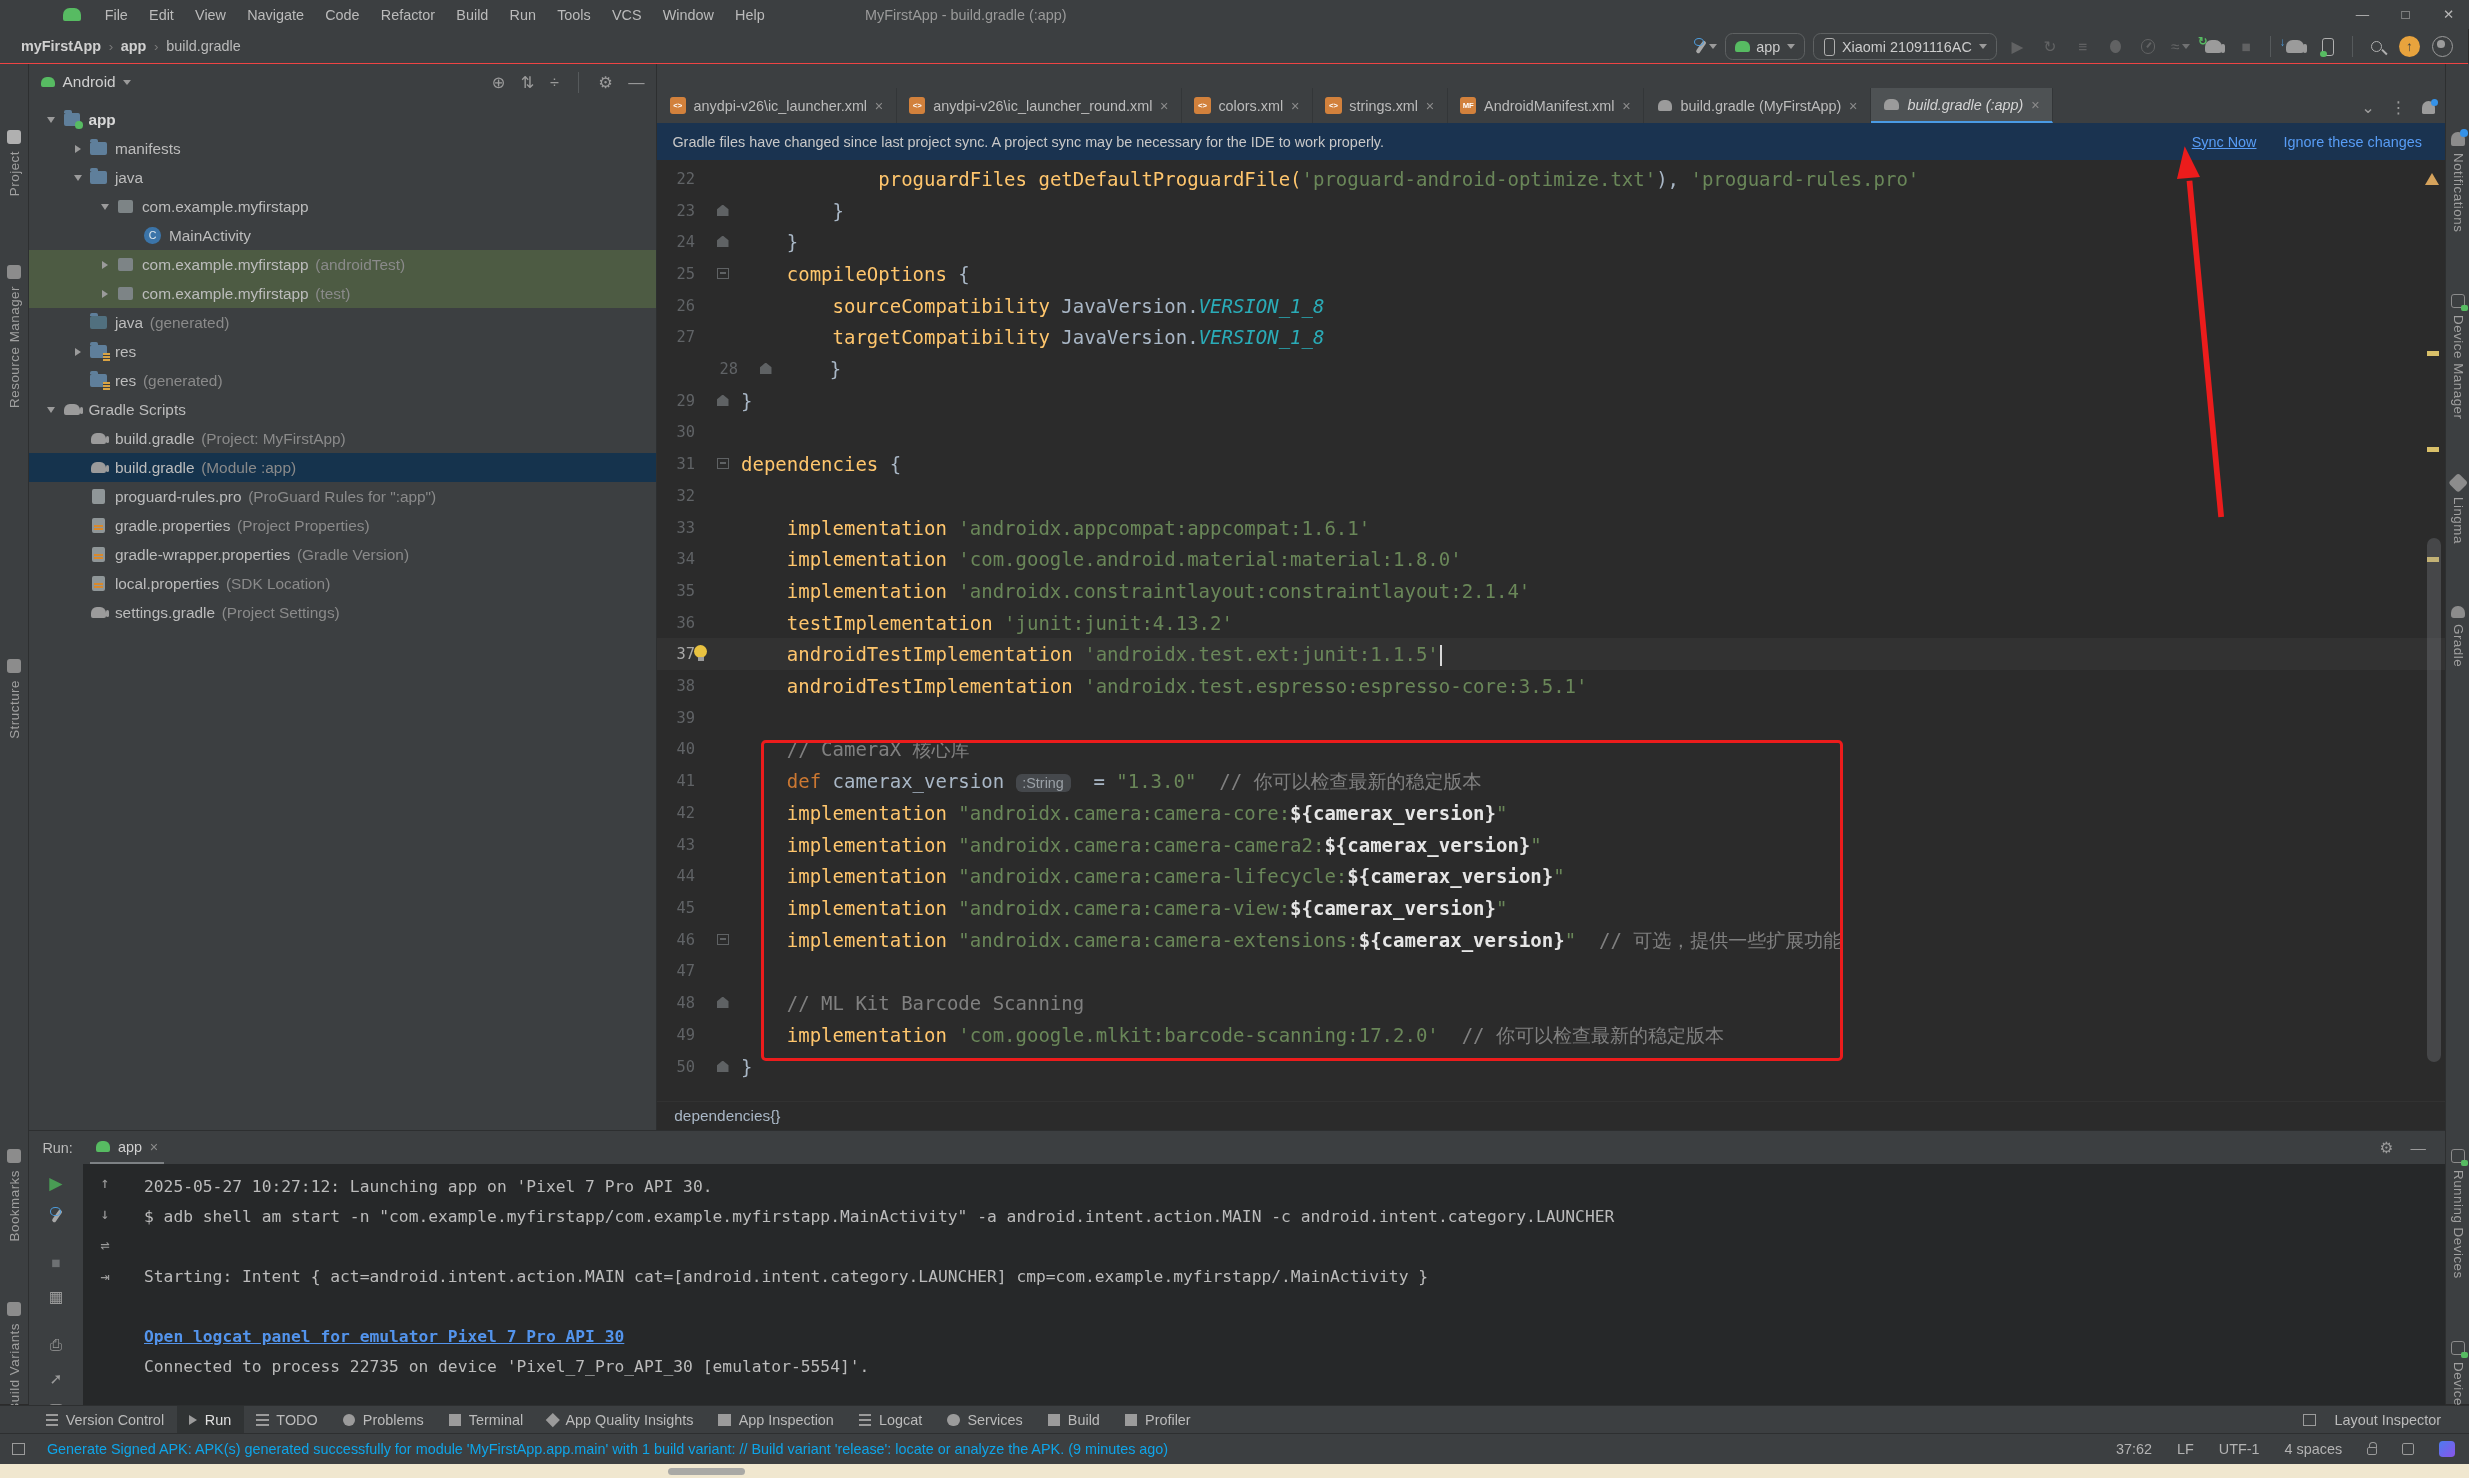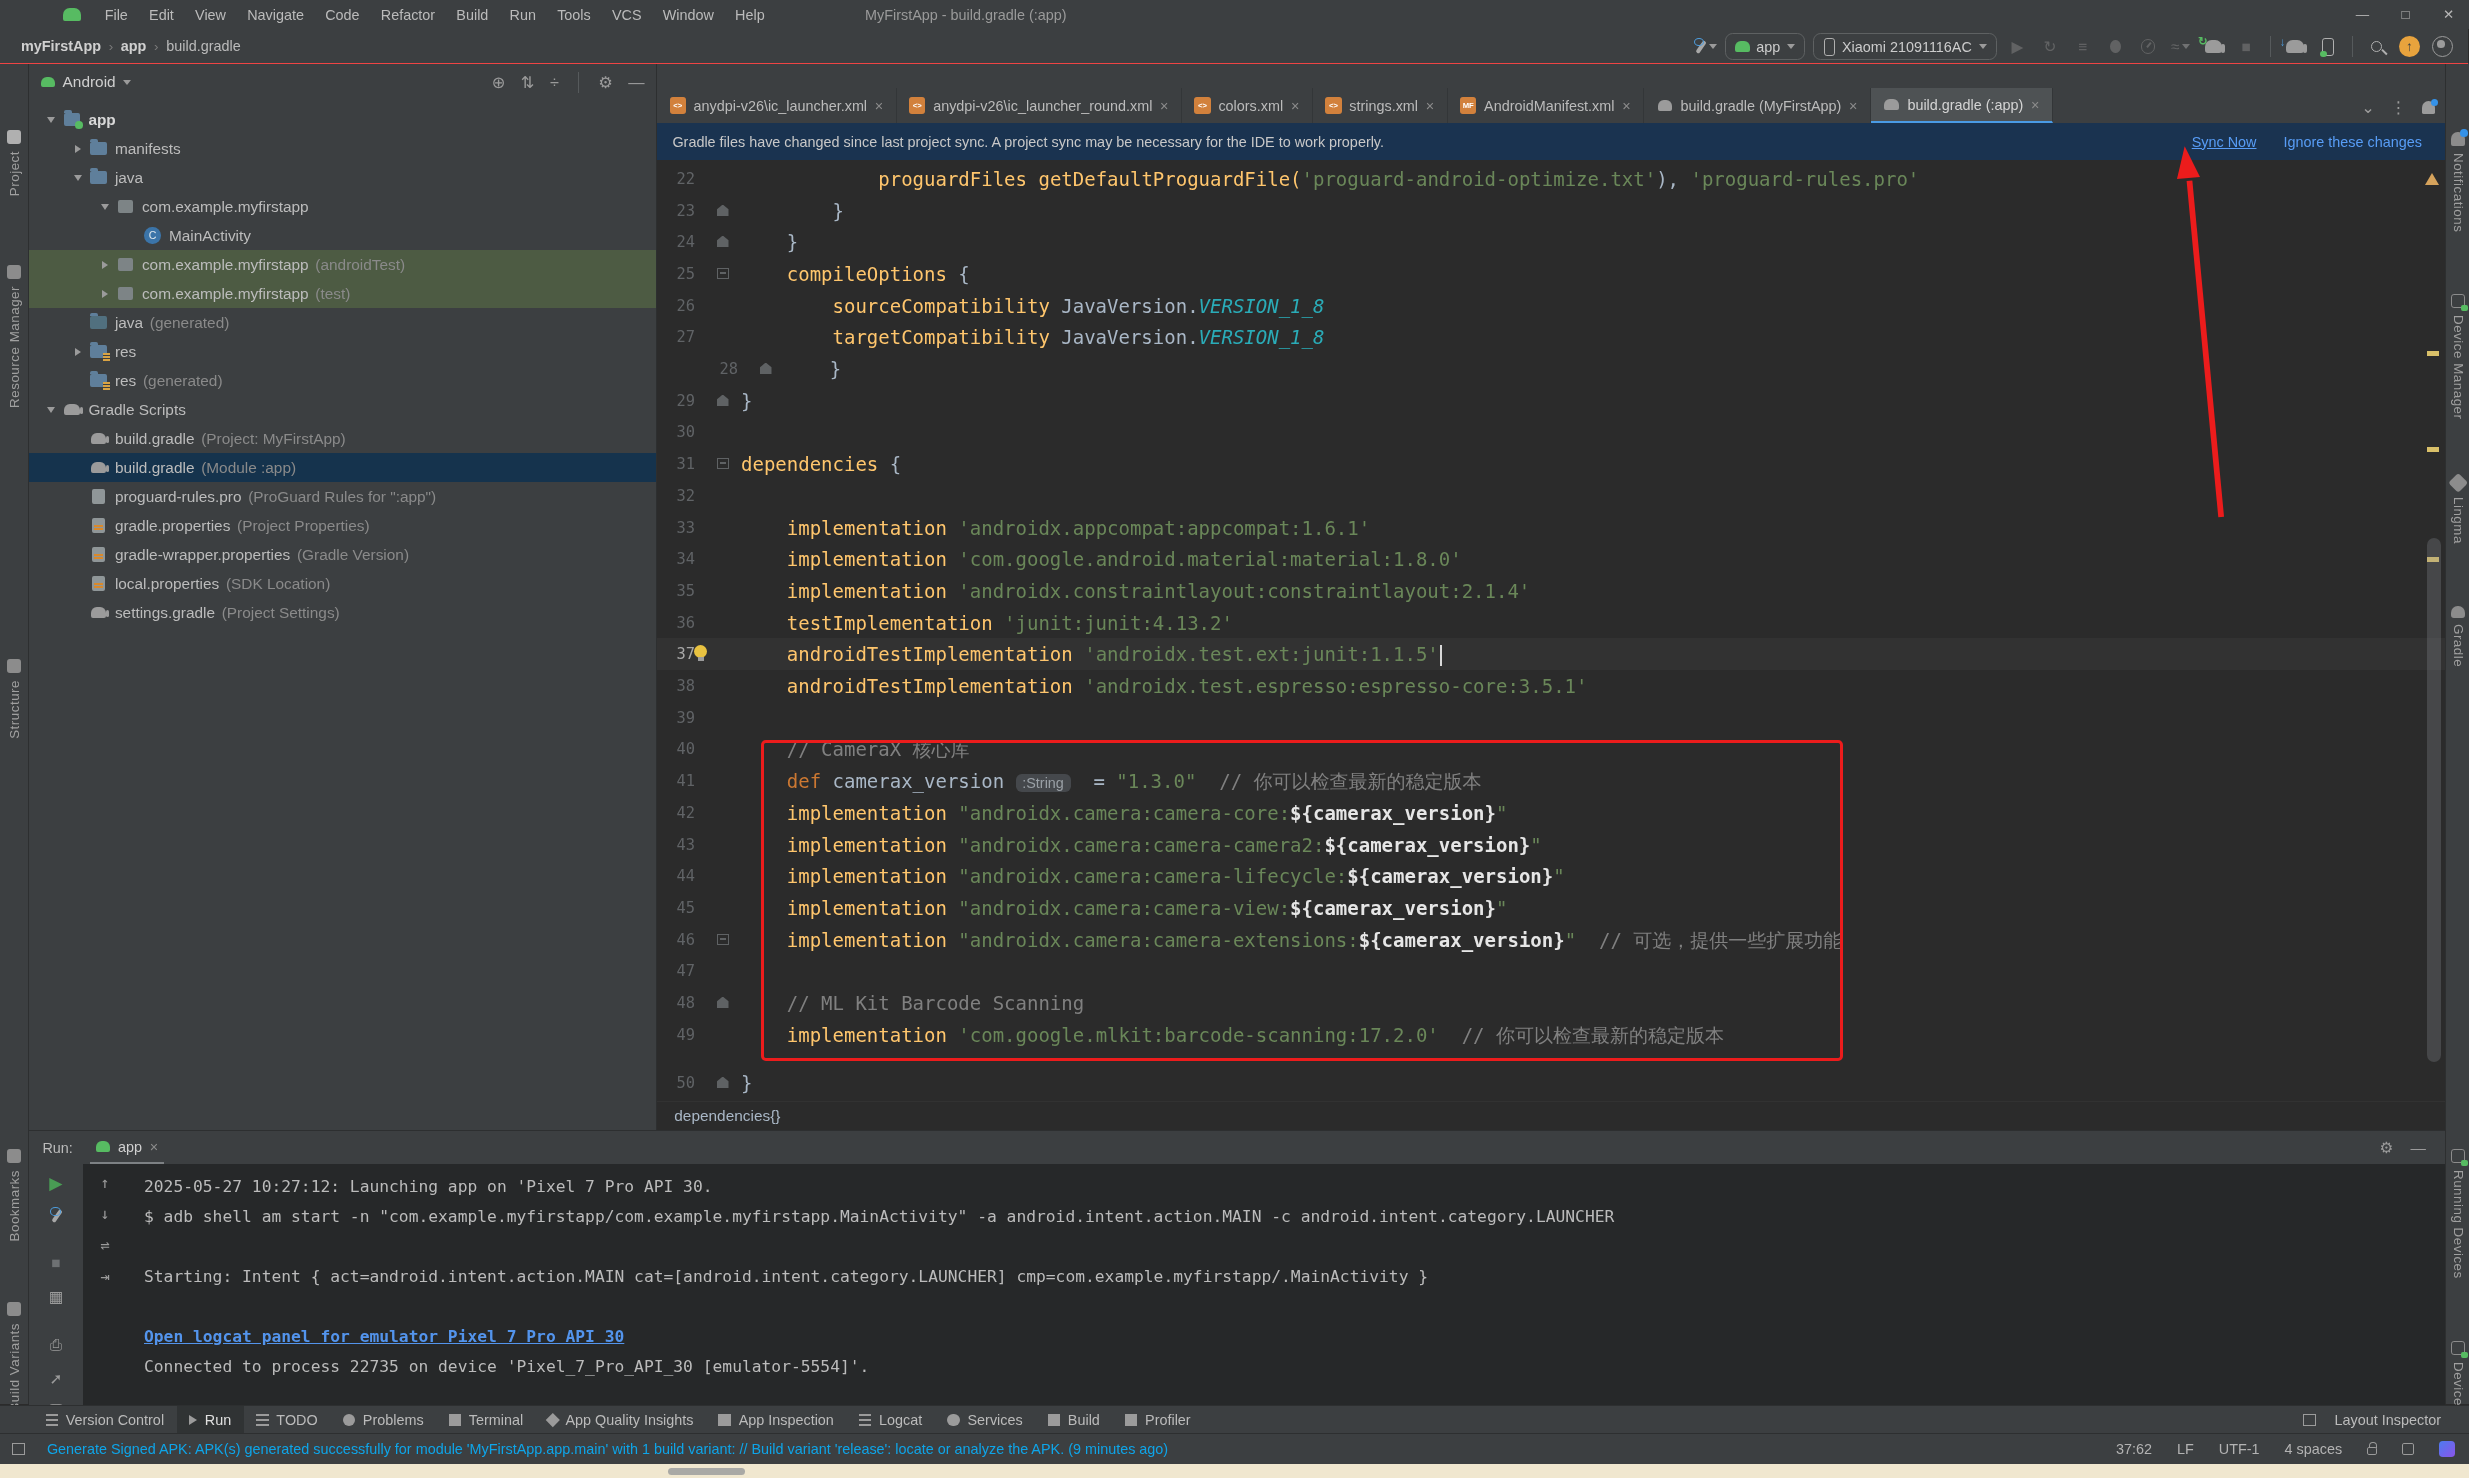--- a/index.html
+++ b/index.html
@@ -88,21 +88,21 @@
   .tico.file .fl { width:12.5px; height:15.4px; background:#8f9698; border-radius:1.9px; }
   .tico.props .pr { width:12.5px; height:15.4px; background:#8f9698; border-radius:1.9px; position:relative; }
   .tico.props .pr::after { content:""; position:absolute; left:1.9px; bottom:1.9px; width:8.6px; height:6.7px; background:repeating-linear-gradient(#d9892b 0 1.9px,#8f9698 1.9px 2.9px); }
   .tico.folder-gen .fo { background:#51707f; }
 
   
   .editor { position:absolute; left:656px; top:63px; right:25px; bottom:349px; background:#2b2b2b; border-left:1px solid #2d2f30; z-index:2; }
   .tabbar { position:absolute; top:0; left:0; right:0; height:60px; background:#3c3f41; }
   .tabs { position:absolute; bottom:0; left:0; display:flex; height:35px; }
   .tab { display:flex; align-items:center; gap:7.7px; padding:0 12.5px; font-size:14.4px; color:#bbbbbb; border-right:1px solid #333638; }
-  .tab.active { background:#4e5254; color:#d4d4d4; border-bottom:2.9px solid #4a9be5; }
+  .tab.active { background:#4e5254; color:#d4d4d4; border-bottom:2.9px solid #4a9be5;font-style:italic; }
   .x-icon::before { content:"×"; color:#8c8c8c; font-size:14.4px; }
   .ficon { width:16.3px; height:16.3px; border-radius:2.9px; display:flex; align-items:center; justify-content:center; font-size:7.7px; font-weight:bold; color:#fff; flex:none; }
   .ficon.xml { background:#d2813c; }
   .ficon.xml::before { content:"<>"; }
   .ficon.mf { background:#d2813c; }
   .ficon.mf::before { content:"MF"; }
   .ficon.gradle { background:transparent; }
   .ficon.gradle::before { content:""; width:14.4px; height:10.6px; background:#9b9b9b; border-radius:5.8px 5.8px 1.9px 1.9px; }
   .tabbar-right { position:absolute; right:9.6px; bottom:5.8px; display:flex; align-items:center; gap:15.4px; color:#9b9b9b; font-size:16.3px; }
   .bellic { width:13.4px; height:12.5px; background:#9b9b9b; border-radius:6.7px 6.7px 1.9px 1.9px; position:relative; }
@@ -646,21 +646,21 @@
       </div>
       <div class="cline" style="top: 828px;">
         <span class="lnum">48</span>
         <span class="fold end"></span>
         <span class="ltext"><span class="c">    // ML Kit Barcode Scanning</span></span>
       </div>
       <div class="cline" style="top: 860px;">
         <span class="lnum">49</span>
         <span class="ltext"><span class="p">    </span><span class="m">implementation </span><span class="s">'com.google.mlkit:barcode-scanning:17.2.0'</span><span class="c">  // 你可以检查最新的稳定版本</span></span>
       </div>
-      <div class="cline" style="top: 892px; margin-top: 16px;">
+      <div class="cline" style="top: 892px;">
         <span class="lnum">50</span>
         <span class="fold end"></span>
         <span class="ltext"><span class="p">}</span></span>
       </div>
     </div>
   <div class="edcrumb">dependencies{}</div>
   <div class="sbwarn"></div>
   <div class="sbmark" style="top:288px"></div>
   <div class="sbmark" style="top:384px"></div>
   <div class="sbmark" style="top:494px"></div>

